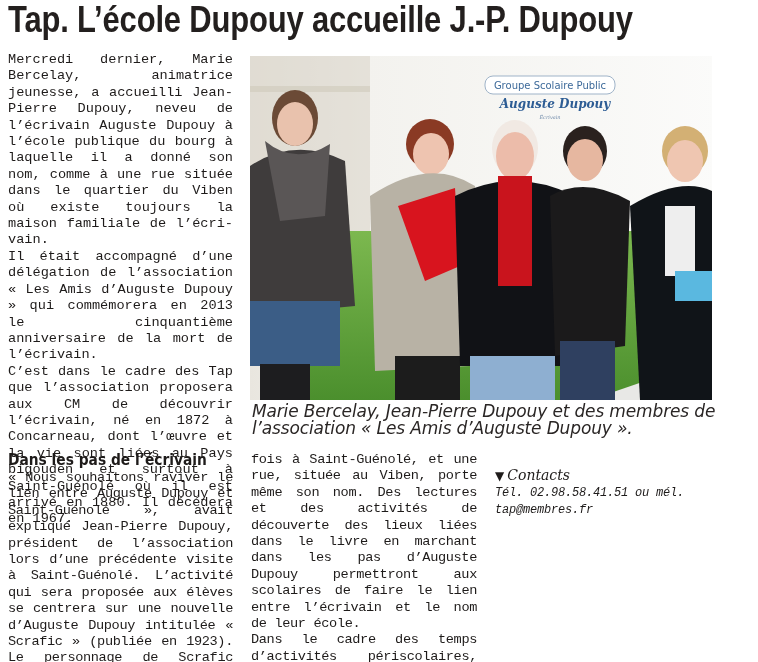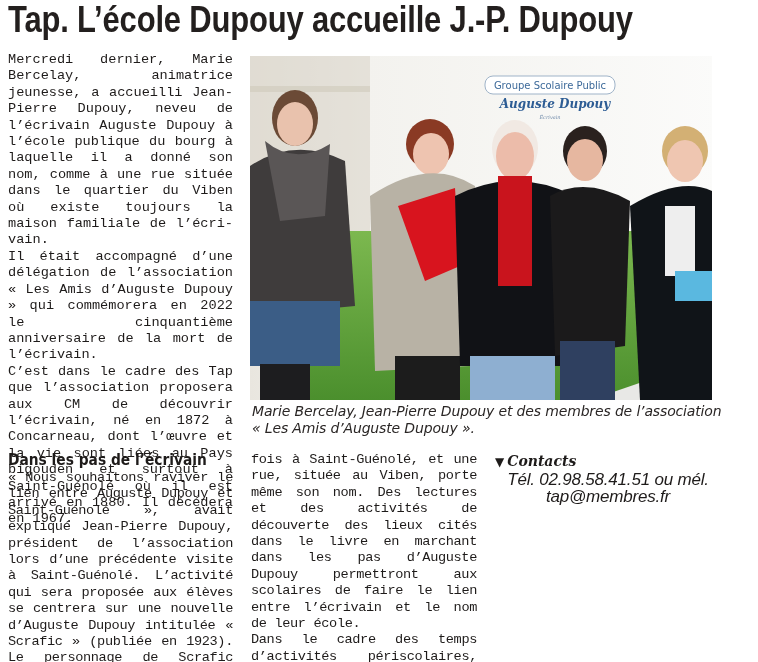--- a/index.html
+++ b/index.html
@@ -7,33 +7,33 @@
   .title { position:absolute; left:8px; top:-2px; font-family:"Liberation Sans Narrow","Liberation Sans", sans-serif; font-weight:bold; font-size:36px; letter-spacing:-0.2px; color:#231f1e; transform:scaleX(0.86); transform-origin:left top; white-space:nowrap; line-height:44px; }
   .col { position:absolute; font-size:13.6px; line-height:16.4px; text-align:justify; hyphens:manual; }
   .col p { margin:0;font-family:Liberation Mono, monospace; }
   .c1 { left:8px; top:52px; width:225px; }
   .c1b { left:8px; top:452px; width:225px; }
   .c2 { left:251px; top:452px; width:226px; }
   .c3 { left:495px; top:452px; width:226px; }
   .col .cond { letter-spacing:-0.35px; }
   .subhead { font-family:"DejaVu Sans", sans-serif; font-weight:bold; font-size:15px; line-height:17px; margin:0 0 1px 0; transform:scaleX(0.92); transform-origin:left; white-space:nowrap; text-align:left; }
   .photo { position:absolute; left:250px; top:56px; width:468px; height:344px; overflow:hidden; background:#15803d; }
-  .caption { position:absolute; left:252px; top:403px; width:470px; font-style:italic; font-size:14px; line-height:17px; color:#2a2625; letter-spacing:-0.15px; }
-  .contacts-head { font-family:"DejaVu Serif", serif; font-style:italic; font-weight:bold; font-size:14px; line-height:18px; }
+  .caption { position:absolute; left:252px; top:403px; width:470px; font-style:italic; font-size:17px; line-height:17px; color:#2a2625; letter-spacing:-0.15px; }
+  .contacts-head { margin-top:14px; font-family:"DejaVu Serif", serif; font-style:italic; font-weight:normal; font-size:14px; line-height:18px; }
   .contacts-head .tri { font-style:normal; font-size:12px; margin-right:3px; }
-  .contacts-line { font-family:Liberation Sans, sans-serif; font-style:italic; font-size:17px; line-height:17px; text-align:center; letter-spacing:-0.2px; }
+  .contacts-line { font-family:Liberation Mono, monospace; font-style:italic; font-size:12px; line-height:17px; text-align:left; letter-spacing:-0.2px; }
 </style>
 </head>
 <body>
 
 <div class="title">Tap. L’école Dupouy accueille J.-P. Dupouy</div>
 
 <div class="col c1">
   <p>Mercredi dernier, Marie Bercelay, animatrice jeunesse, a accueilli Jean-Pierre Dupouy, neveu de l’écrivain Auguste Dupouy à l’école publique du bourg à laquelle il a donné son nom, comme à une rue située dans le quartier du Viben où existe tou­jours la maison familiale de l’écri­vain.</p>
-  <p>Il était accompagné d’une déléga­tion de l’association « Les Amis d’Auguste Dupouy » qui commé­morera en 2022 le cinquantième anniversaire de la mort de l’écri­vain.</p>
+  <p>Il était accompagné d’une déléga­tion de l’association « Les Amis d’Auguste Dupouy » qui commé­morera en 2013 le cinquantième anniversaire de la mort de l’écri­vain.</p>
   <p>C’est dans le cadre des Tap que l’association proposera aux CM de découvrir l’écrivain, né en 1872 à Concarneau, dont l’œuvre et la vie sont liées au Pays bigouden et sur­tout à Saint-Guénolé où il est arri­vé en 1880. Il décédera en 1967.</p>
 </div>
 
 <div class="photo">
   <svg width="468" height="344" viewBox="0 0 468 344" xmlns="http://www.w3.org/2000/svg">
     <defs>
       <linearGradient id="wall" x1="0" x2="1" y1="0" y2="0">
         <stop offset="0" stop-color="#e9e6df"></stop>
           <stop offset="0.25" stop-color="#f3f2ee"></stop>
           <stop offset="1" stop-color="#fbfbfa"></stop>
@@ -88,21 +88,21 @@
 </div>
 
 <div class="caption">Marie Bercelay, Jean-Pierre Dupouy et des membres de l’association « Les Amis d’Au­guste Dupouy ».</div>
 
 <div class="col c1b">
   <div class="subhead">Dans les pas de l’écrivain</div>
   <p class="cond">« Nous souhaitons raviver le lien entre Auguste Dupouy et Saint-Guénolé », avait expliqué Jean-Pierre Dupouy, président de l’asso­ciation lors d’une précédente visite à Saint-Guénolé. L’activité qui sera proposée aux élèves se centrera sur une nouvelle d’Au­guste Dupouy intitulée « Scrafic » (publiée en 1923). Le personnage de Scrafic était bien connu autre­</p>
 </div>
 
 <div class="col c2">
-  <p class="cond">fois à Saint-Guénolé, et une rue, située au Viben, porte même son nom. Des lectures et des activités de découverte des lieux cités dans le livre en marchant dans les pas d’Auguste Dupouy permettront aux scolaires de faire le lien entre l’écrivain et le nom de leur école.</p>
+  <p class="cond">fois à Saint-Guénolé, et une rue, située au Viben, porte même son nom. Des lectures et des activités de découverte des lieux liées dans le livre en marchant dans les pas d’Auguste Dupouy permettront aux scolaires de faire le lien entre l’écrivain et le nom de leur école.</p>
   <p class="cond">Dans le cadre des temps d’activi­tés périscolaires, la commune lance à nouveau un appel à projets en direction des associations, orga­</p>
 </div>
 
 <div class="col c3">
   <div class="contacts-head">
     <span class="tri">▼</span><span>Contacts</span>
   </div>
   <div class="contacts-line">Tél. 02.98.58.41.51 ou mél.</div>
   <div class="contacts-line">tap@membres.fr</div>
 </div>

